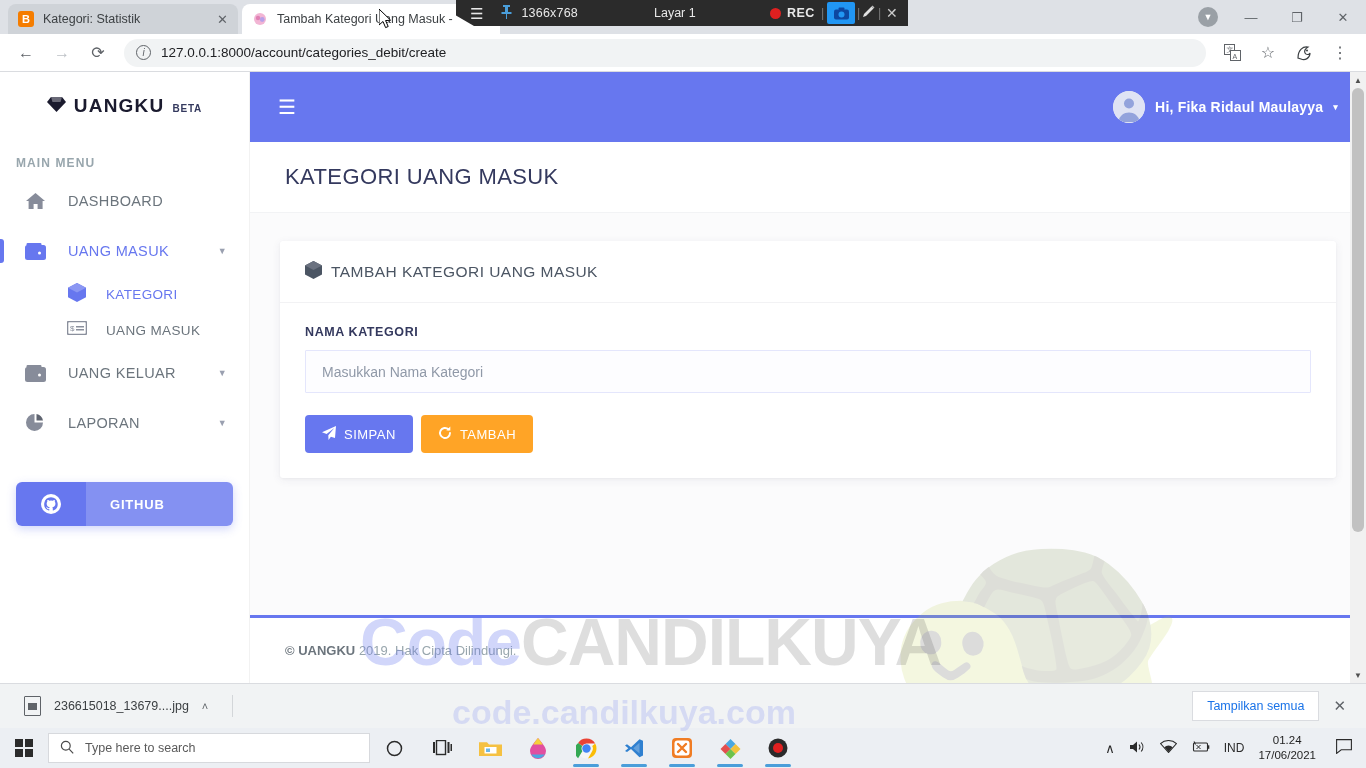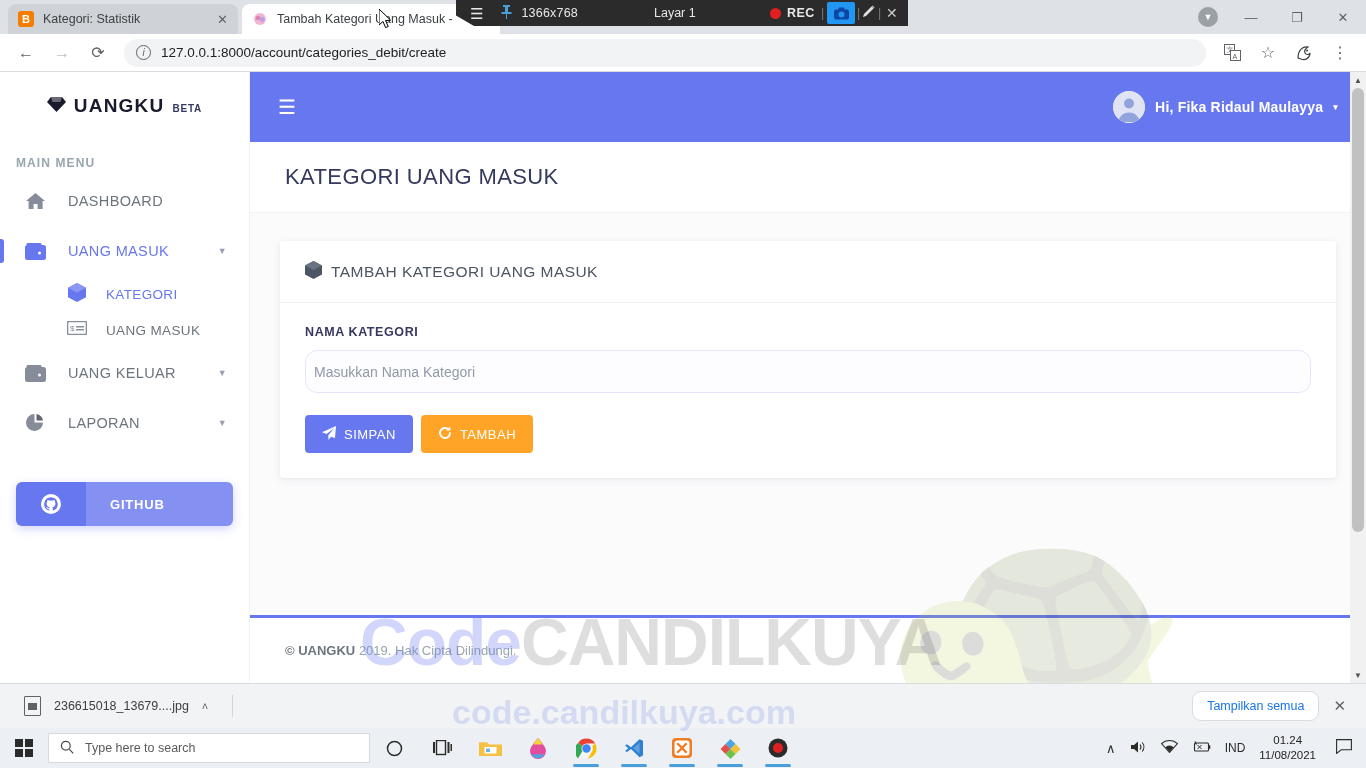--- a/index.html
+++ b/index.html
@@ -211,22 +211,22 @@
   .card-head .ico { font-size: 16px; color: #4b5563; line-height: 1; }
   .card-head-title {
     font-size: 15.5px; color: #4b5563; letter-spacing: .45px;
   }
   .card-body { padding: 22px 25px 25px 25px; }
   .field-label {
     font-size: 12.5px; font-weight: bold; color: #34395e;
     letter-spacing: .6px; margin-bottom: 11px;
   }
   .text-input {
-    width: 100%; height: 43px; border: 1px solid #e4e6fc; border-radius: 12px;
-    background: #fdfdff; padding: 0 8px; font-size: 14px;
+    width: 100%; height: 43px; border: 1px solid #e4e6fc; border-radius: 1px;
+    background: #fdfdff; padding: 0 16px; font-size: 14px;
     color: #6c757d; font-family: "Liberation Sans", sans-serif;
   }
   .text-input::placeholder { color: #9099a8; }
   .btn-row { display: flex; gap: 8px; margin-top: 22px; }
   .btn {
     height: 38px; border: none; border-radius: 4px; color: #fff;
     display: flex; align-items: center; gap: 8px; padding: 0 17px;
     font-size: 13px; letter-spacing: .5px;
     font-family: "Liberation Sans", sans-serif;
   }
@@ -294,21 +294,21 @@
   }
   .dl-fileicon::after {
     content: ''; position: absolute; left: 3px; top: 6px;
     width: 9px; height: 7px; background: #5f6368;
   }
   .dl-caret { font-size: 11px; color: #5f6368; }
   .dl-divider { width: 1px; height: 22px; background: #d3d6d9; margin-left: 14px; }
   .shelf-right { margin-left: auto; display: flex; align-items: center; gap: 14px; }
   .shelf-btn {
     height: 30px; padding: 0 14px; border: 1px solid #dadce0;
-    border-radius: 9px; background: #fff; color: #1a73e8; font-size: 12.5px;
+    border-radius: 0; background: #fff; color: #1a73e8; font-size: 12.5px;
     display: flex; align-items: center;
   }
   .shelf-x { color: #5f6368; font-size: 15px; padding-right: 6px; }
 
   
   .taskbar {
     position: absolute; left: 0; bottom: 0; width: 1366px; height: 40px;
     background: #eceff3; display: flex; align-items: center;
   }
   .start-btn {
@@ -728,21 +728,21 @@
         <svg width="19" height="12" viewBox="0 0 19 12" aria-hidden="true">
           <rect x="2.5" y="2" width="14" height="8" rx="1" fill="none" stroke="#2b2b2b" stroke-width="1.1"></rect>
           <rect x="16.8" y="4.3" width="1.5" height="3.5" fill="#2b2b2b"></rect>
           <path d="M5.5 4l4 4M9.5 4l-4 4" stroke="#2b2b2b" stroke-width="1"></path>
           <path d="M3 0.5l1.5 3" stroke="#2b2b2b" stroke-width="1.1"></path>
         </svg>
       </span>
       <span class="tray-lang">IND</span>
       <span class="tray-clock">
         <div>01.24</div>
-        <div>11/08/2021</div>
+        <div>17/06/2021</div>
       </span>
       <span class="tray-notif">
         <svg width="16" height="15" viewBox="0 0 16 15" aria-hidden="true">
           <path d="M0.6 0.6h14.8v10.2H5.2L0.6 14.4z" fill="none" stroke="#2b2b2b" stroke-width="1.1"></path>
         </svg>
       </span>
     </div>
   </div>
 
 </div>

